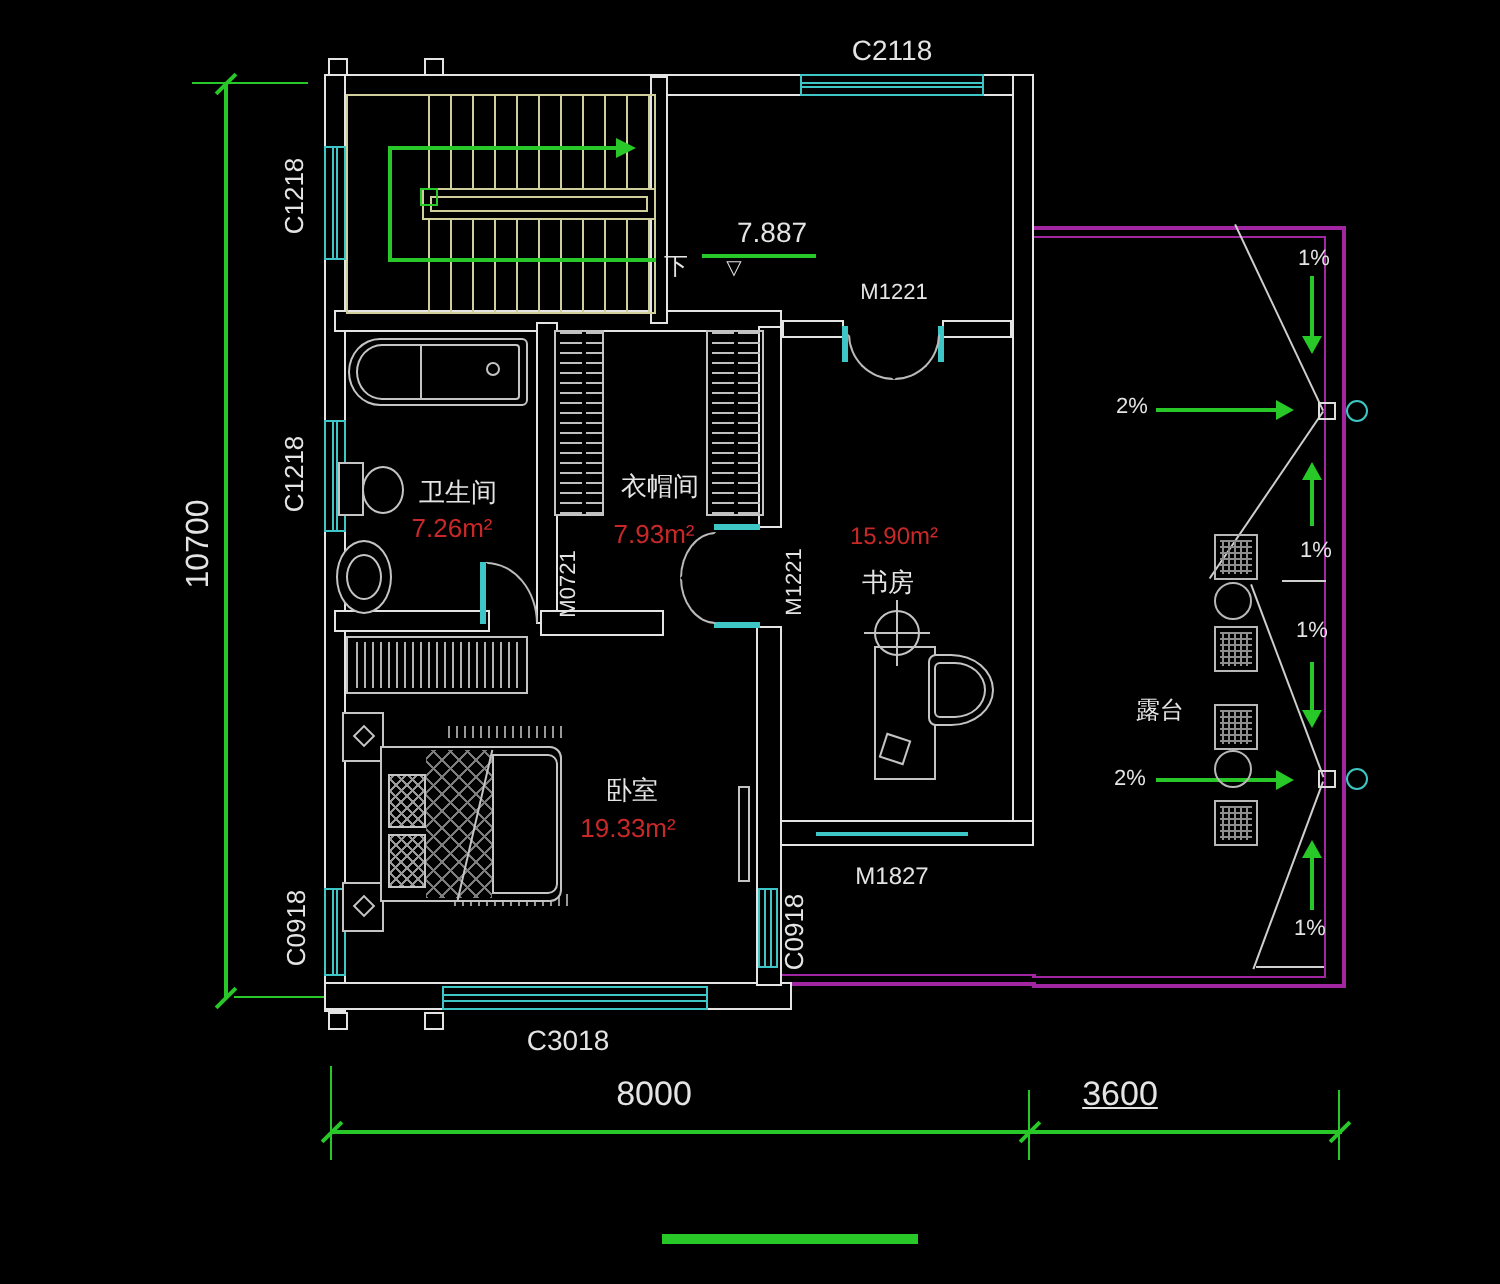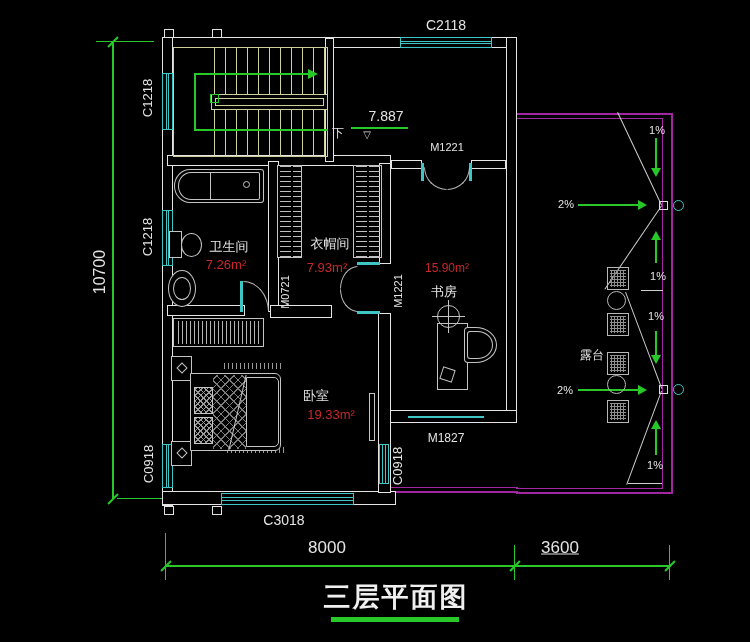--- a/index.html
+++ b/index.html
@@ -75,21 +75,21 @@
   <span class="t" style="left:656px;top:316px;font-size:11px;">1%</span>
   <span class="t" style="left:565px;top:390px;font-size:11px;">2%</span>
   <span class="t" style="left:655px;top:465px;font-size:11px;">1%</span>
 
   <div class="stool" style="left:607px;top:267px;width:22px;height:23px;"></div>
   <div class="abs" style="left:607px;top:291px;width:19px;height:19px;border:1px solid #b8b8b8;border-radius:50%;"></div>
   <div class="stool" style="left:607px;top:313px;width:22px;height:23px;"></div>
   <div class="stool" style="left:607px;top:352px;width:22px;height:23px;"></div>
   <div class="abs" style="left:607px;top:375px;width:19px;height:19px;border:1px solid #b8b8b8;border-radius:50%;"></div>
   <div class="stool" style="left:607px;top:400px;width:22px;height:23px;"></div>
-  <span class="t" style="left:592px;top:355px;font-size:12px;text-align:right;">露台</span>
+  <span class="t" style="left:580px;top:355px;font-size:12px;text-align:right;">露台</span>
 
   <div class="wall" style="left:162px;top:37px;width:355px;height:11px;"></div>
   <div class="wall" style="left:162px;top:37px;width:11px;height:469px;"></div>
   <div class="wall" style="left:162px;top:491px;width:234px;height:14px;"></div>
   <div class="wall" style="left:506px;top:37px;width:11px;height:385px;"></div>
   <div class="wall" style="left:378px;top:410px;width:139px;height:13px;"></div>
   <div class="wall" style="left:378px;top:313px;width:13px;height:180px;"></div>
   <div class="wall" style="left:167px;top:155px;width:224px;height:11px;"></div>
   <div class="wall" style="left:325px;top:38px;width:9px;height:124px;"></div>
   <div class="wall" style="left:268px;top:161px;width:11px;height:151px;"></div>
@@ -186,21 +186,21 @@
   <div class="fur" style="left:467px;top:331px;width:26px;height:28px;border-radius:3px 60% 60% 3px / 3px 50% 50% 3px;"></div>
   <div class="fur" style="left:441px;top:368px;width:13px;height:13px;transform:rotate(18deg);"></div>
 
   <span class="t" style="left:229px;top:246px;">卫生间</span>
   <span class="t red" style="left:226px;top:264px;">7.26m²</span>
   <span class="t" style="left:330px;top:243px;">衣帽间</span>
   <span class="t red" style="left:327px;top:267px;">7.93m²</span>
   <span class="t" style="left:444px;top:291px;">书房</span>
   <span class="t red" style="left:447px;top:268px;font-size:12px;">15.90m²</span>
   <span class="t" style="left:316px;top:395px;">卧室</span>
-  <span class="t red" style="left:331px;top:414px;">19.33m²</span>
+  <span class="t red" style="left:314px;top:414px;">19.33m²</span>
 
   <span class="t" style="left:446px;top:25px;font-size:14px;">C2118</span>
   <span class="t rot" style="left:147px;top:98px;">C1218</span>
   <span class="t rot" style="left:147px;top:237px;">C1218</span>
   <span class="t rot" style="left:148px;top:464px;">C0918</span>
   <span class="t rot" style="left:397px;top:466px;">C0918</span>
   <span class="t" style="left:284px;top:520px;font-size:14px;">C3018</span>
   <span class="t" style="left:447px;top:147px;font-size:11px;">M1221</span>
   <span class="t rot" style="left:398px;top:291px;font-size:11px;">M1221</span>
   <span class="t rot" style="left:285px;top:292px;font-size:11px;">M0721</span>
@@ -216,16 +216,15 @@
   <div class="gl" style="left:166px;top:565px;width:505px;height:2px;"></div>
   <div class="gl" style="left:165px;top:533px;width:1px;height:47px;"></div>
   <div class="gl" style="left:514px;top:545px;width:1px;height:35px;"></div>
   <div class="gl" style="left:669px;top:545px;width:1px;height:35px;"></div>
   <div class="tick" style="left:159px;top:565px;"></div>
   <div class="tick" style="left:508px;top:565px;"></div>
   <div class="tick" style="left:663px;top:565px;"></div>
   <span class="t" style="left:327px;top:547px;font-size:17px;">8000</span>
   <span class="t" style="left:560px;top:547px;font-size:17px;text-decoration:underline;">3600</span>
 
-  <span class="t" style="left:396px;top:597px;font-size:27px;font-weight:bold;letter-spacing:2px;color:#f0f0f0;">三层平面图</span>
   <div class="gl" style="left:331px;top:617px;width:128px;height:5px;"></div>
 
 </div>
 
 </body></html>

